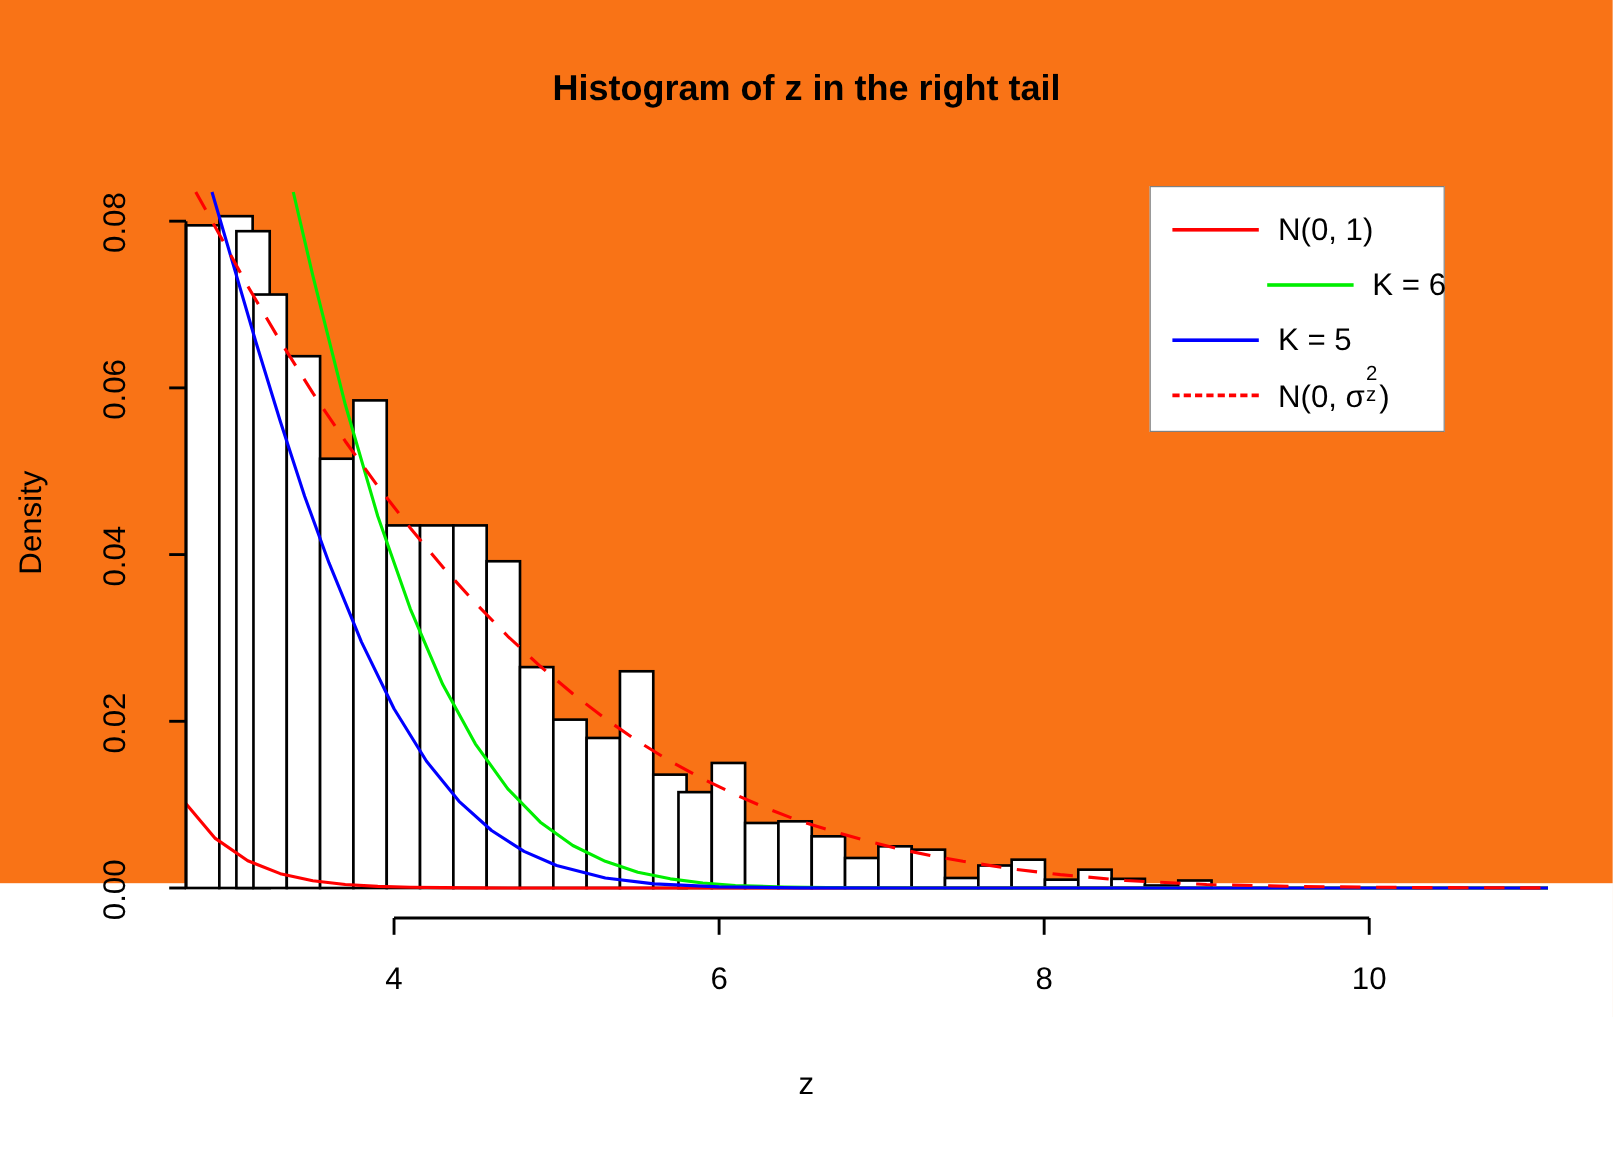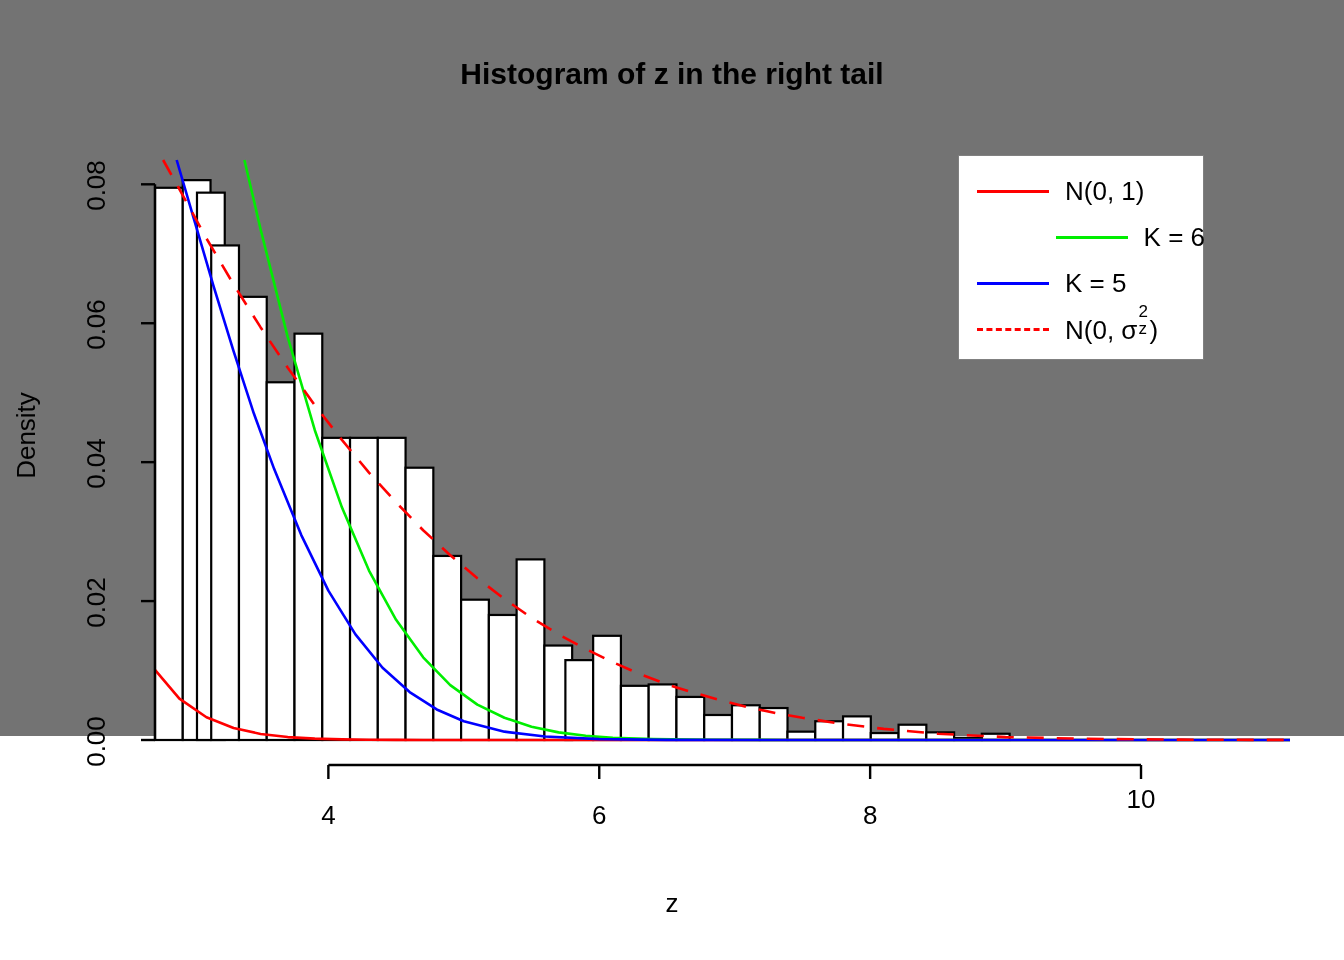--- a/index.html
+++ b/index.html
@@ -10,21 +10,21 @@
   body {
     width: 1344px;
     height: 960px;
     font-family: "Liberation Sans", sans-serif;
     overflow: hidden;
   }
   #figure {
     position: relative;
     width: 1344px;
     height: 736px;
-    background: #737373;
+    background: #f97316;
   }
   #plot-title {
     position: absolute;
     left: 0;
     top: 57px;
     width: 1344px;
     text-align: center;
     font-size: 30px;
     font-weight: bold;
     color: #000000;
@@ -198,21 +198,21 @@
       <div class="ytick-label" style="left: 56px; top: 726px; width: 80px; text-align: center; transform-origin: center center;">0.00</div>
       <div class="ytick-label" style="left: 56px; top: 587.078px; width: 80px; text-align: center; transform-origin: center center;">0.02</div>
       <div class="ytick-label" style="left: 56px; top: 448.156px; width: 80px; text-align: center; transform-origin: center center;">0.04</div>
       <div class="ytick-label" style="left: 56px; top: 309.234px; width: 80px; text-align: center; transform-origin: center center;">0.06</div>
       <div class="ytick-label" style="left: 56px; top: 170.311px; width: 80px; text-align: center; transform-origin: center center;">0.08</div>
     </div>
   <div id="xtick-labels">
       <div class="xtick-label" style="left: 288.365px; top: 800px; width: 80px;">4</div>
       <div class="xtick-label" style="left: 559.248px; top: 800px; width: 80px;">6</div>
       <div class="xtick-label" style="left: 830.131px; top: 800px; width: 80px;">8</div>
-      <div class="xtick-label" style="left: 1101.01px; top: 784px; width: 80px;">10</div>
+      <div class="xtick-label" style="left: 1101.01px; top: 800px; width: 80px;">10</div>
     </div>
 
   <div id="legend-box">
       <div class="legend-row" style="top: 12px;">
         <span class="legend-swatch">
           <i style="border-top: 3px solid rgb(255, 0, 0);"></i>
         </span>
         <span class="legend-label">N(0, 1)</span>
       </div>
       <div class="legend-row" style="top: 58px; justify-content: flex-end;">

